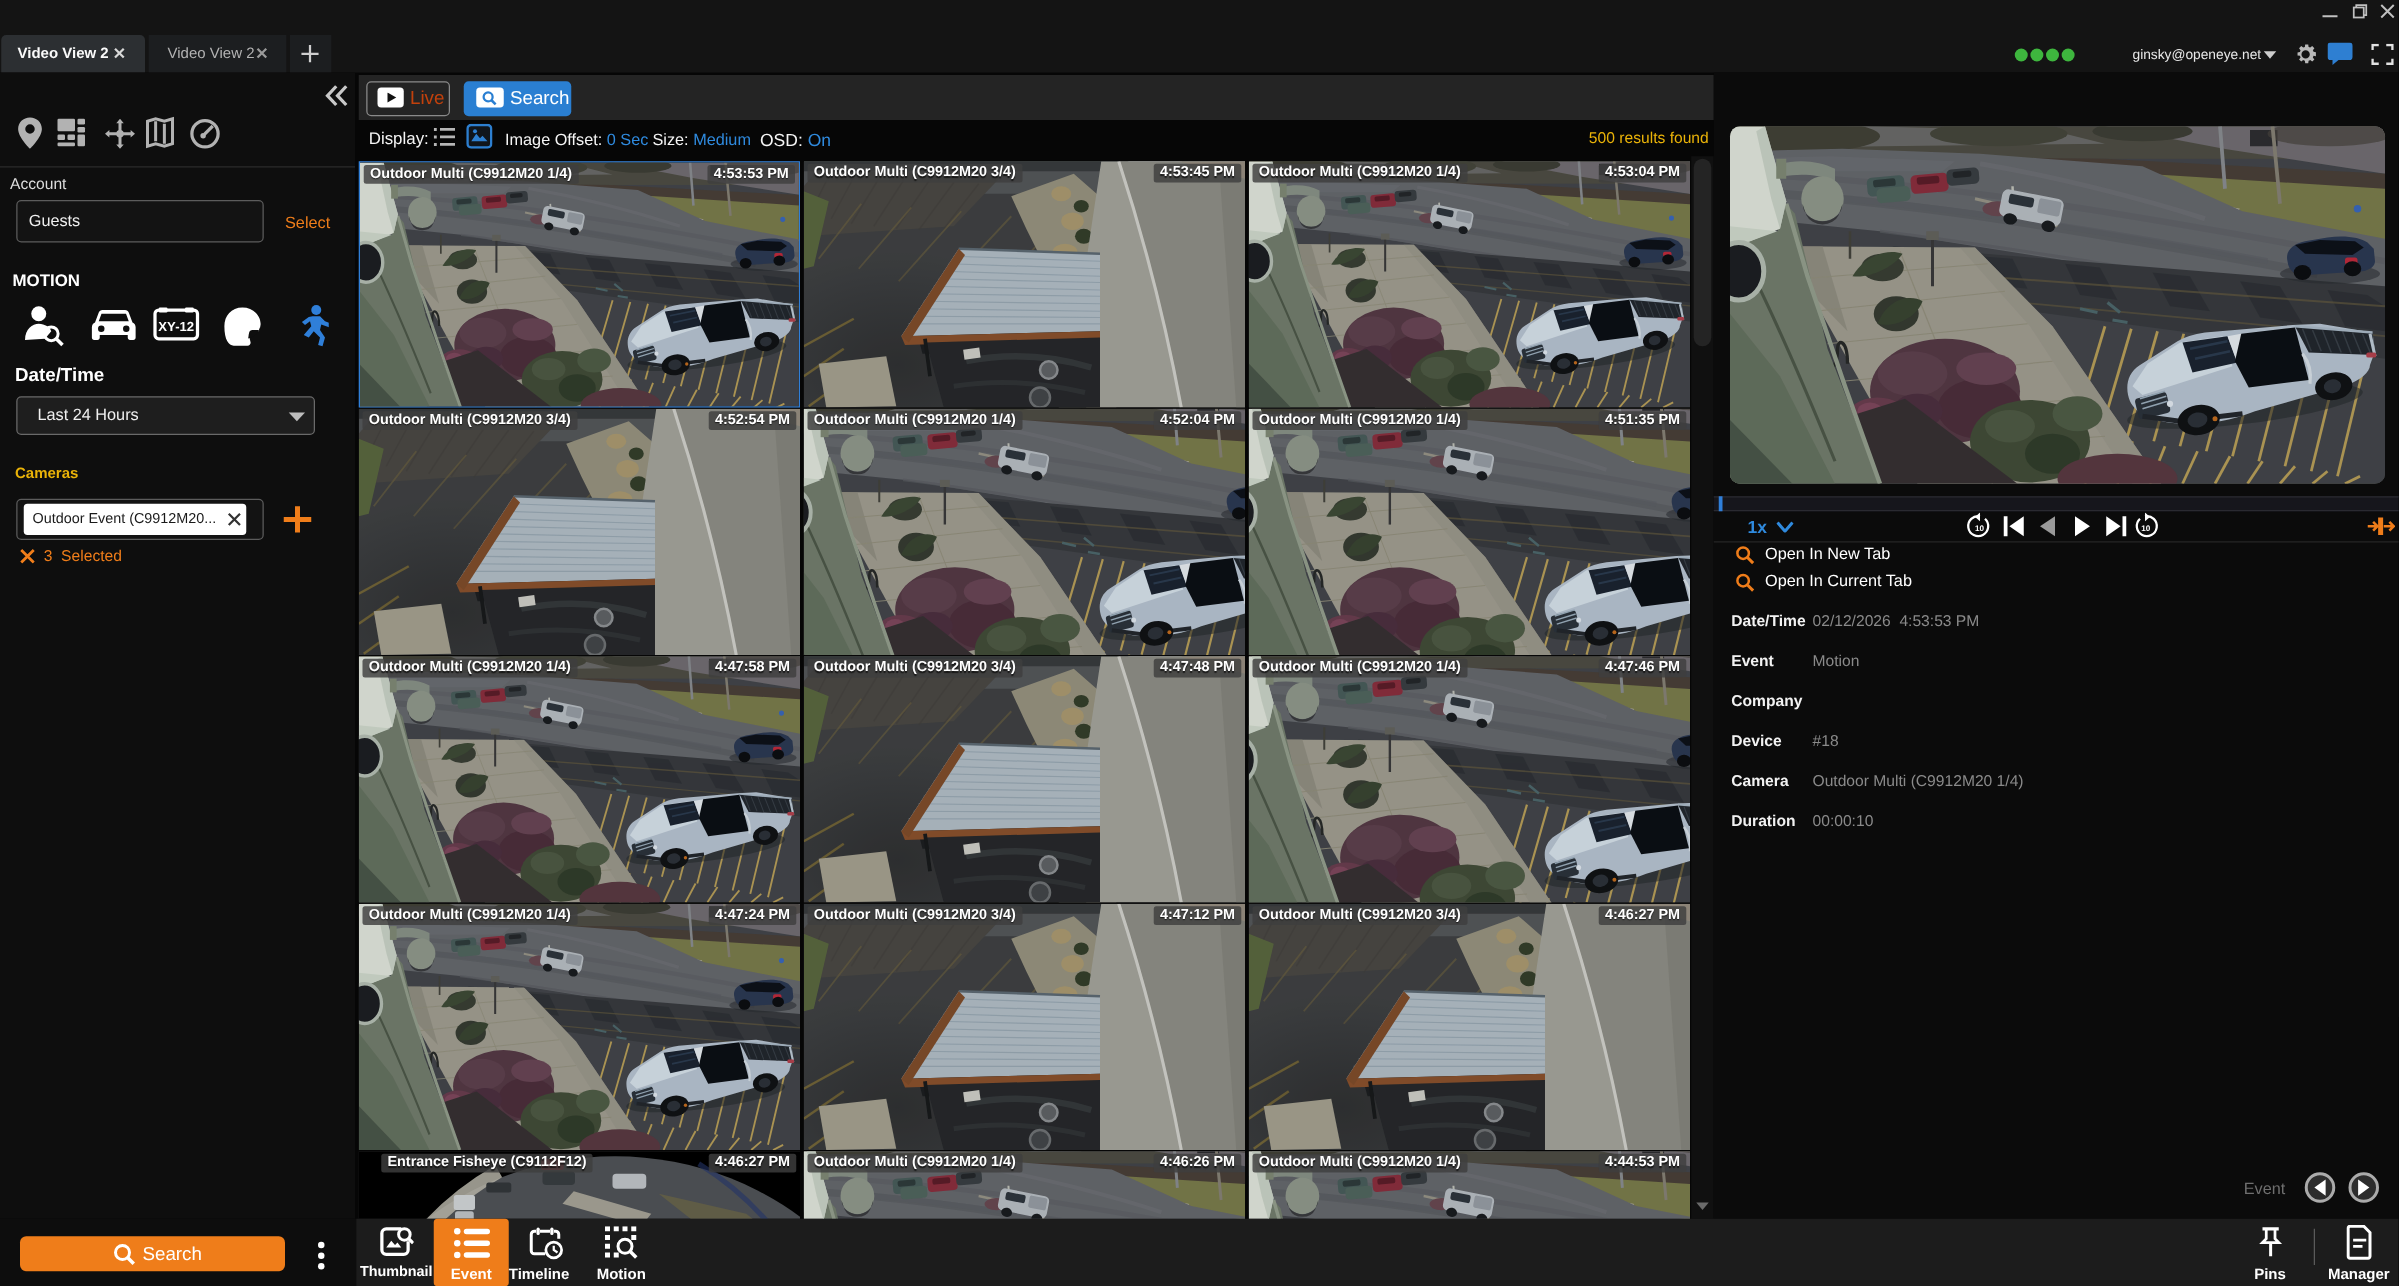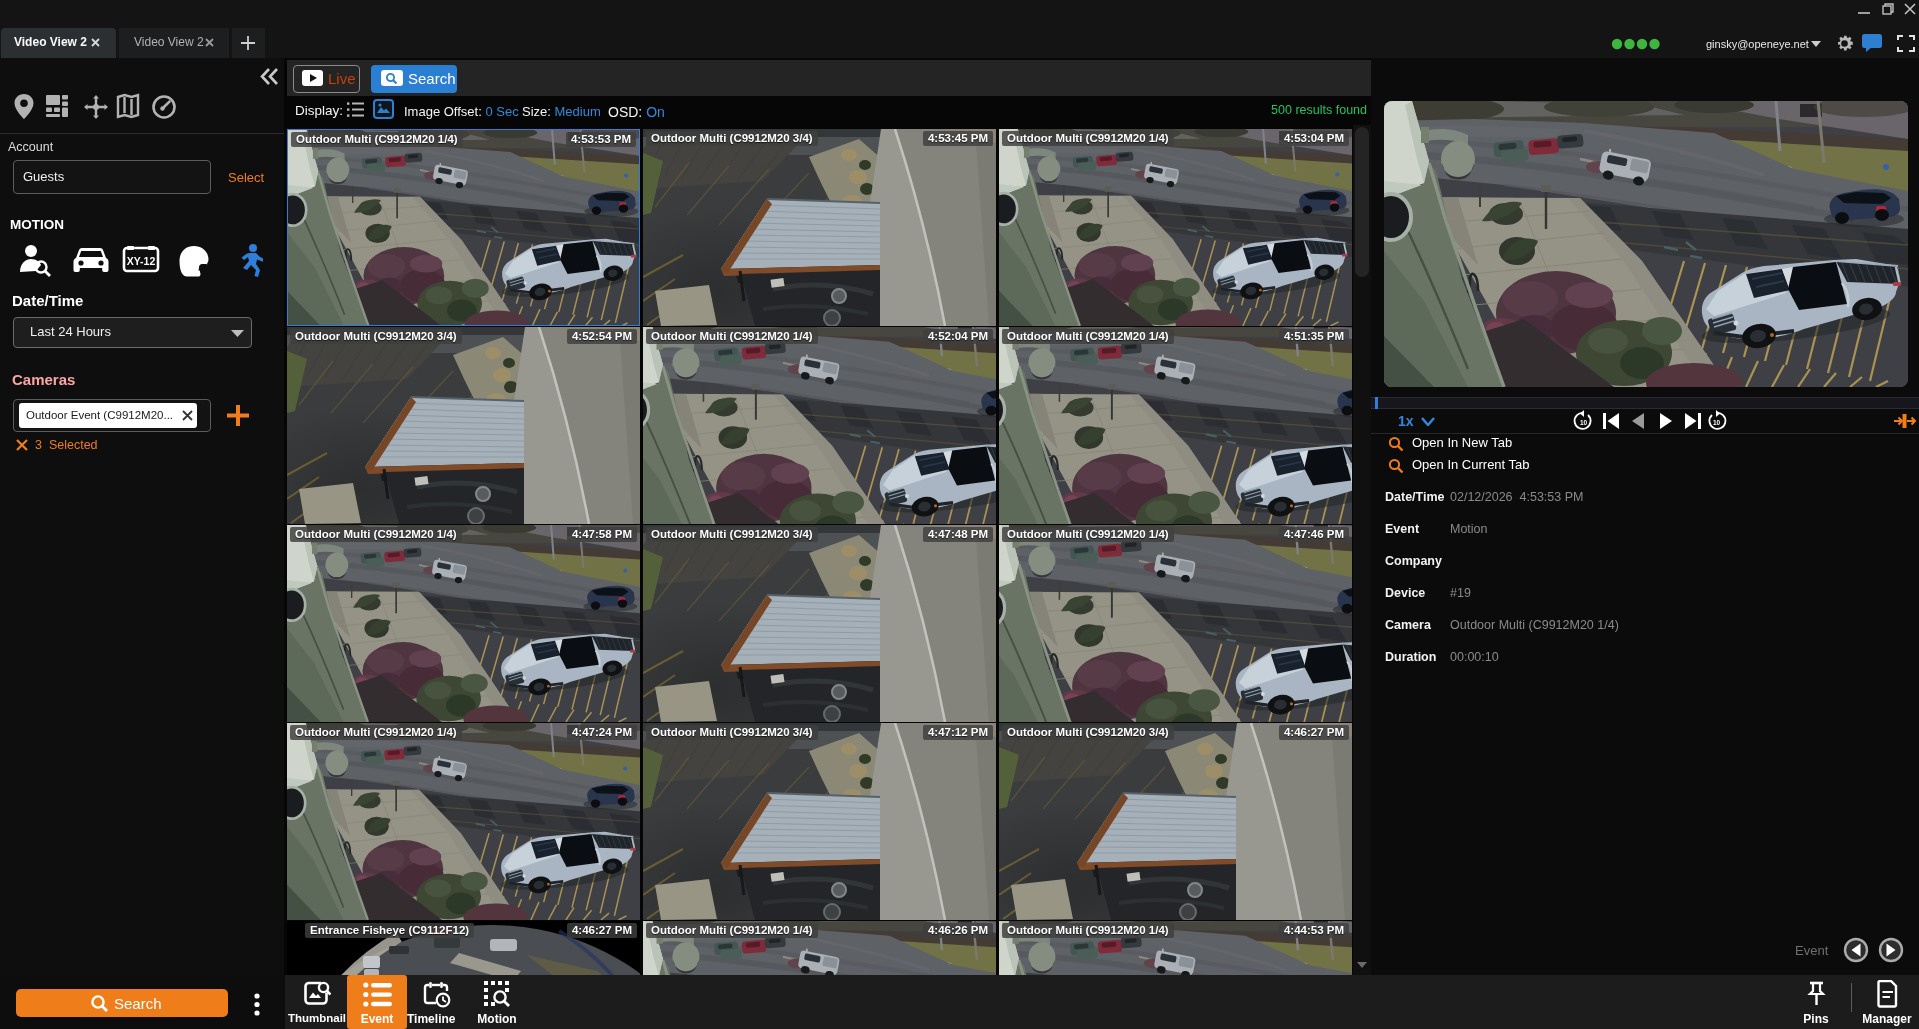--- a/index.html
+++ b/index.html
@@ -410,21 +410,21 @@
       <path d="M10 9 L16 9 L20 13 L25 15 L24 18 L17 15.5 L16 20 L20 26 L18 33 L14.5 32 L16 26 L11 21 L7 26 L3 24 L9 17 L8 13 L4 16 L1.5 13.5 L7 9.5 Z"></path>
     </g>
   </g>
 </svg>
 <div class="abs" style="left:12px;top:292px;color:#ffffff;font-size:15px;font-weight:bold">Date/Time</div>
 <div class="abs" style="left:13px;top:317px;width:239px;height:31px;background:#1e1e1e;border:1px solid #6a6a6a;border-radius:4px"></div>
 <div class="abs" style="left:30px;top:324px;color:#f0f0f0;font-size:13px">Last 24 Hours</div>
 <svg class="abs" style="left:230px;top:329px" width="15" height="9">
       <path d="M1 1 L7.5 8 L14 1 Z" fill="#bdbdbd"></path>
     </svg>
-<div class="abs" style="left:12px;top:371px;color:#fca5a5;font-size:15px;font-weight:bold">Cameras</div>
+<div class="abs" style="left:12px;top:371px;color:#eab308;font-size:12px;font-weight:bold">Cameras</div>
 <div class="abs" style="left:13px;top:399px;width:198px;height:33px;background:#131313;border:1px solid #5c5c5c;border-radius:4px"></div>
 <div class="abs" style="left:19px;top:403px;width:178px;height:25px;background:#ffffff;border-radius:3px"></div>
 <div class="abs" style="left:26px;top:409px;color:#1a1a1a;font-size:11.5px">Outdoor Event (C9912M20...</div>
 <svg class="abs" style="left:181px;top:409px" width="13" height="13">
       <path d="M2 2 L11 11 M11 2 L2 11" stroke="#333" stroke-width="1.8"></path>
     </svg>
 <svg class="abs" style="left:226px;top:403px" width="24" height="25">
       <path d="M12 2 V23 M1 12.5 H23" stroke="#ef7d1a" stroke-width="4"></path>
     </svg>
 <svg class="abs" style="left:16px;top:439px" width="12" height="12">
@@ -461,21 +461,21 @@
       </g>
 </svg>
 <svg class="abs" style="left:373px;top:99px" width="21" height="20" viewBox="0 0 21 20">
   <rect x="1" y="1" width="19" height="18" rx="3" fill="#10151b" stroke="#2d7fd0" stroke-width="2"></rect>
   <path d="M4 14 L8 8 L11 11.5 L13 9.5 L17 14 Z" fill="#2d7fd0"></path>
   <circle cx="7" cy="6" r="1.6" fill="#2d7fd0"></circle>
 </svg>
 <div class="abs" style="left:404px;top:104px;color:#f5f5f5;font-size:13px">Image Offset: <span class="blue">0 Sec</span></div>
 <div class="abs" style="left:522px;top:104px;color:#f5f5f5;font-size:13px">Size: <span class="blue">Medium</span></div>
 <div class="abs" style="left:608px;top:104px;color:#f5f5f5;font-size:14px">OSD: <span class="blue">On</span></div>
-<div class="abs" style="left:1167px;top:103px;width:200px;text-align:right;color:#22c55e;font-size:12.5px">500 results found</div>
+<div class="abs" style="left:1167px;top:103px;width:200px;text-align:right;color:#eab308;font-size:12.5px">500 results found</div>
 
 <div class="cell" style="left:287px;top:129px;height:197px;border:1px solid #2f7fd9;">
 <svg width="353" height="197" viewBox="0 0 524 286" preserveAspectRatio="none">
         <use href="#scA"></use>
       </svg>
 <div class="lbl" style="left:3px;top:2px">Outdoor Multi (C9912M20 1/4)</div>
 <div class="lbl" style="right:3px;top:2px">4:53:53 PM</div>
 </div>
 <div class="cell" style="left:643px;top:129px;height:197px;">
 <svg width="353" height="197" viewBox="0 0 353 197" preserveAspectRatio="none">
@@ -647,21 +647,21 @@
   <path d="M10 10 L14.5 14.5" stroke="#ef7d1a" stroke-width="2.4"></path>
 </svg>
 <div class="abs" style="left:1412px;top:457px;color:#ffffff;font-size:13px">Open In Current Tab</div>
 
 <div class="flbl" style="top:490px">Date/Time</div>
     <div class="fval" style="top:490px">02/12/2026&nbsp; 4:53:53 PM</div>
 <div class="flbl" style="top:522px">Event</div>
     <div class="fval" style="top:522px">Motion</div>
 <div class="flbl" style="top:554px">Company</div>
 <div class="flbl" style="top:586px">Device</div>
-    <div class="fval" style="top:586px">#19</div>
+    <div class="fval" style="top:586px">#18</div>
 <div class="flbl" style="top:618px">Camera</div>
     <div class="fval" style="top:618px">Outdoor Multi (C9912M20 1/4)</div>
 <div class="flbl" style="top:650px">Duration</div>
     <div class="fval" style="top:650px">00:00:10</div>
 
 <div class="abs" style="left:1795px;top:943px;color:#6f6f6f;font-size:13px">Event</div>
 <svg class="abs" style="left:1843px;top:937px" width="62" height="26" viewBox="0 0 62 26">
   <circle cx="13" cy="13" r="11" fill="#2d2d2d" stroke="#ababab" stroke-width="2.4"></circle>
   <path d="M17.5 6.5 L8.5 13 L17.5 19.5 Z" fill="#fff"></path>
   <circle cx="48" cy="13" r="11" fill="#2d2d2d" stroke="#ababab" stroke-width="2.4"></circle>

